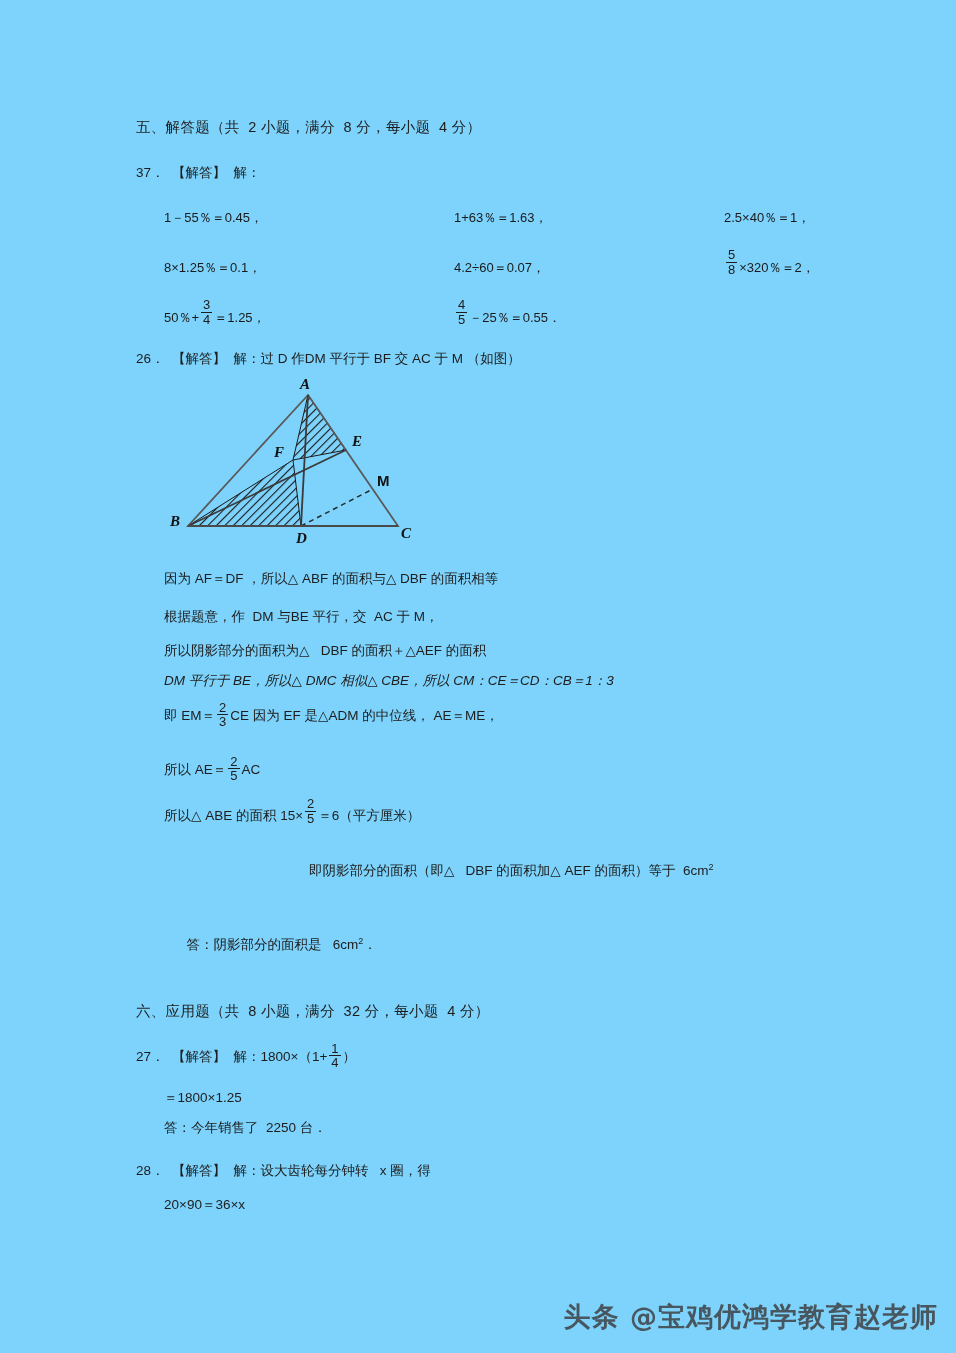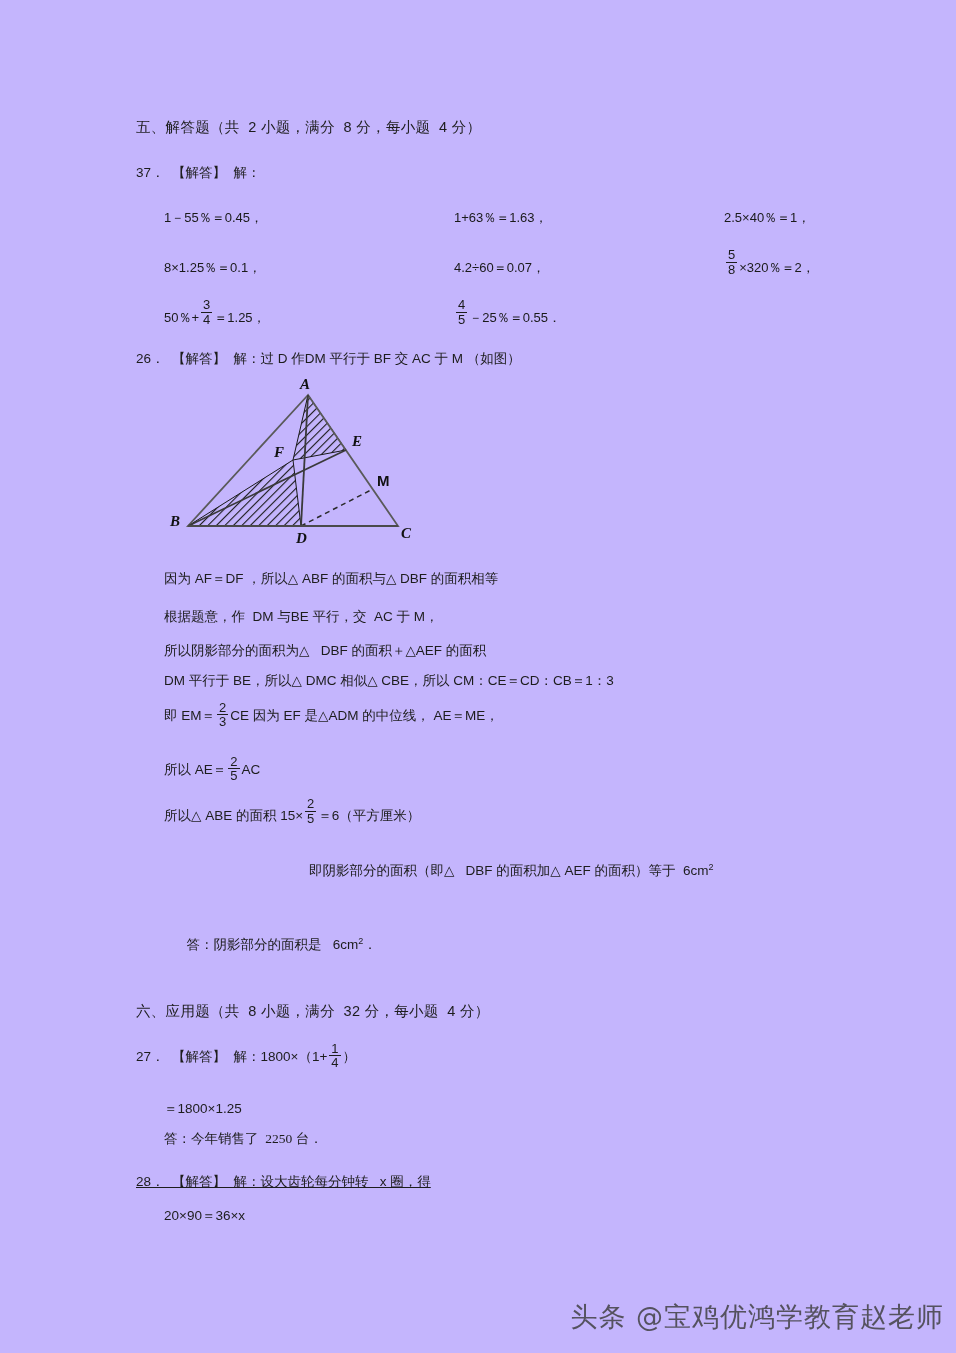--- a/index.html
+++ b/index.html
@@ -11,21 +11,21 @@
     width: 956px;
     height: 1353px;
     position: relative;
     font-family: "Liberation Sans", "DejaVu Sans", sans-serif;
     color: #1a1a1a;
     overflow: hidden;
   }
   .page {
     position: absolute;
     inset: 0;
-    background: #c4b5fd;
+    background: #7dd3fc;
   }
   .content {
     position: absolute;
     left: 136px;
     top: 118px;
     width: 700px;
   }
 
   
   .section-head {
@@ -104,24 +104,24 @@
     font-weight: 700;
     font-style: italic;
     font-size: 15px;
     color: #111;
   }
   .fig-label.upright { font-style: normal; font-family: "Liberation Sans", sans-serif; }
 
   
   .watermark {
     position: absolute;
-    right: 12px;
+    right: 18px;
     bottom: 18px;
     font-size: 27px;
-    font-weight: 400;
+    font-weight: 700;
     color: #3d3d3d;
     opacity: 0.82;
     letter-spacing: 1px;
     white-space: nowrap;
     font-family: "DejaVu Sans", sans-serif;
   }
 </style>
 </head>
 <body>
 
@@ -209,21 +209,21 @@
       <span class="fig-label" style="left:130px; top:150px;">D</span>
       <span class="fig-label" style="left:235px; top:145px;">C</span>
     </div>
 
     <div class="prob-line indent" style="margin-top:14px;">因为 AF＝DF ，所以△ ABF 的面积与△ DBF 的面积相等</div>
 
     <div class="prob-line indent" style="margin-top:18px;">根据题意，作  DM 与BE 平行，交  AC 于 M，</div>
 
     <div class="prob-line indent" style="margin-top:14px;">所以阴影部分的面积为△   DBF 的面积＋△AEF 的面积</div>
 
-    <div class="prob-line indent" style="margin-top:4px;">DM 平行于 BE，所以△ DMC 相似△ CBE，所以 CM：CE＝CD：CB＝1：3</div>
+    <div class="prob-line indent" style="margin-top:4px;font-style:italic;">DM 平行于 BE，所以△ DMC 相似△ CBE，所以 CM：CE＝CD：CB＝1：3</div>
 
     <div class="prob-line indent" style="display:flex; align-items:center;">
       <span>即 EM＝</span>
       <span class="frac">
         <span class="num">2</span>
         <span class="den">3</span>
       </span>
       <span>CE 因为 EF 是△ADM 的中位线， AE＝ME，</span>
     </div>
 
@@ -257,22 +257,22 @@
 
     <div class="prob-line" style="display:flex; align-items:center;">
       <span>27．  【解答】  解：1800×（1+</span>
       <span class="frac">
         <span class="num">1</span>
         <span class="den">4</span>
       </span>
       <span>）</span>
     </div>
 
-    <div class="prob-line indent" style="margin-top:28px;">＝1800×1.25</div>
-    <div class="prob-line indent" style="font-family:Liberation Serif, serif;">答：今年销售了  2250 台．</div>
-
-    <div class="prob-line" style="margin-top:22px;text-decoration:underline;">28．  【解答】  解：设大齿轮每分钟转   x 圈，得</div>
+    <div class="prob-line indent" style="margin-top:17px;">＝1800×1.25</div>
+    <div class="prob-line indent" style="">答：今年销售了  2250 台．</div>
+
+    <div class="prob-line" style="margin-top:22px;">28．  【解答】  解：设大齿轮每分钟转   x 圈，得</div>
     <div class="prob-line indent" style="margin-top:14px;">20×90＝36×x</div>
 
   </div>
 
   <div class="watermark">头条 @宝鸡优鸿学教育赵老师</div>
 </div>
 
 </body></html>

